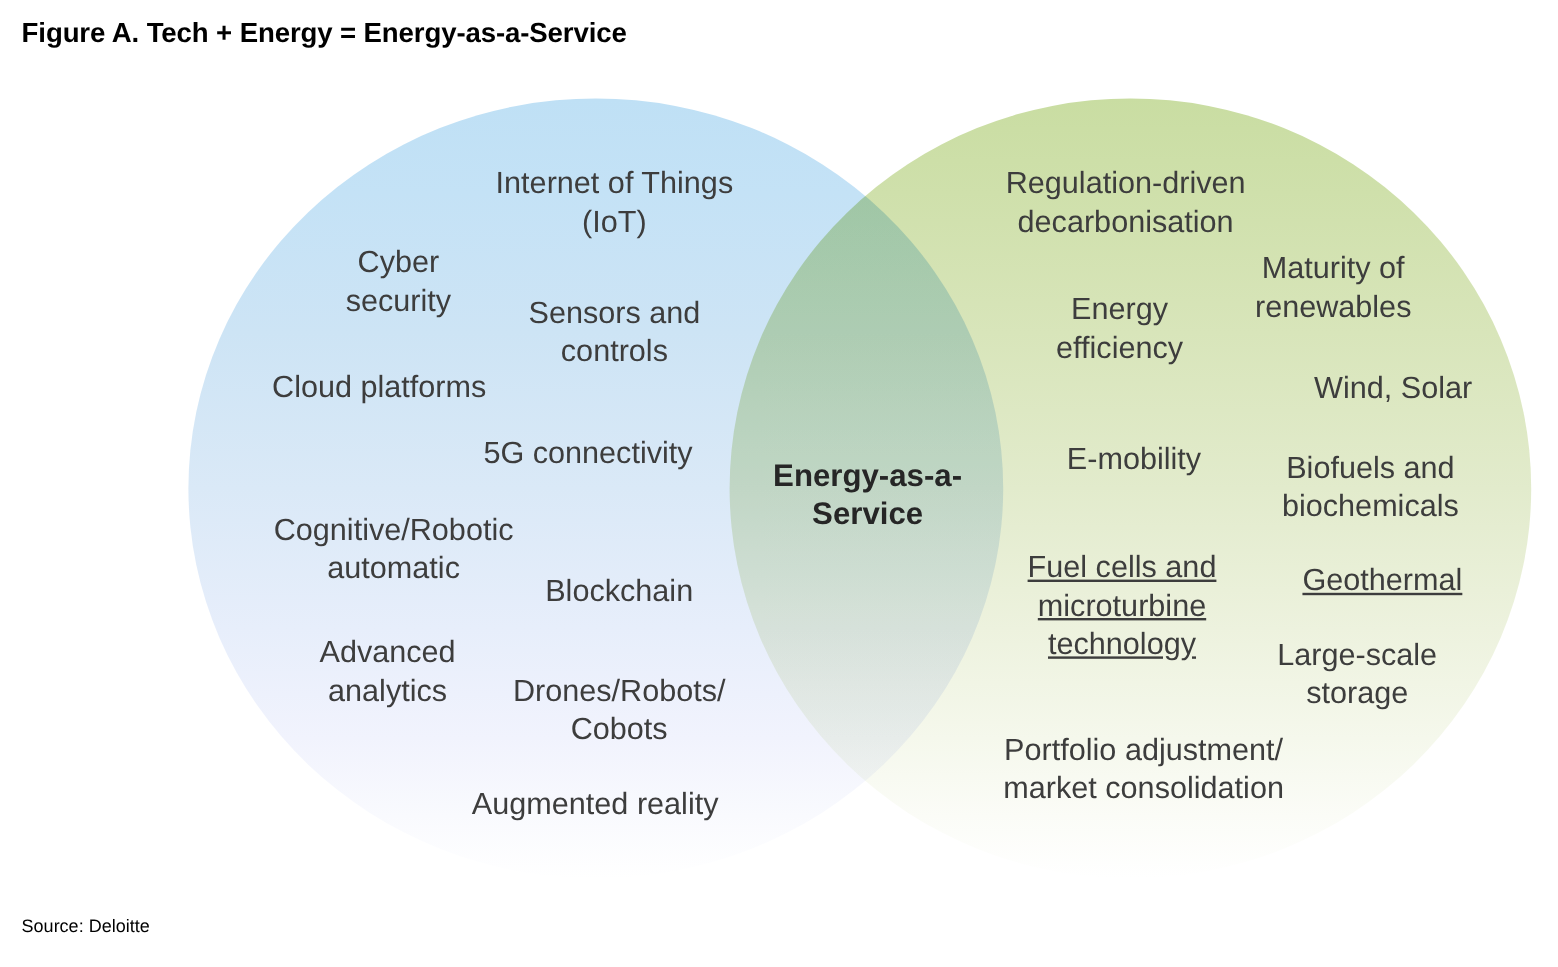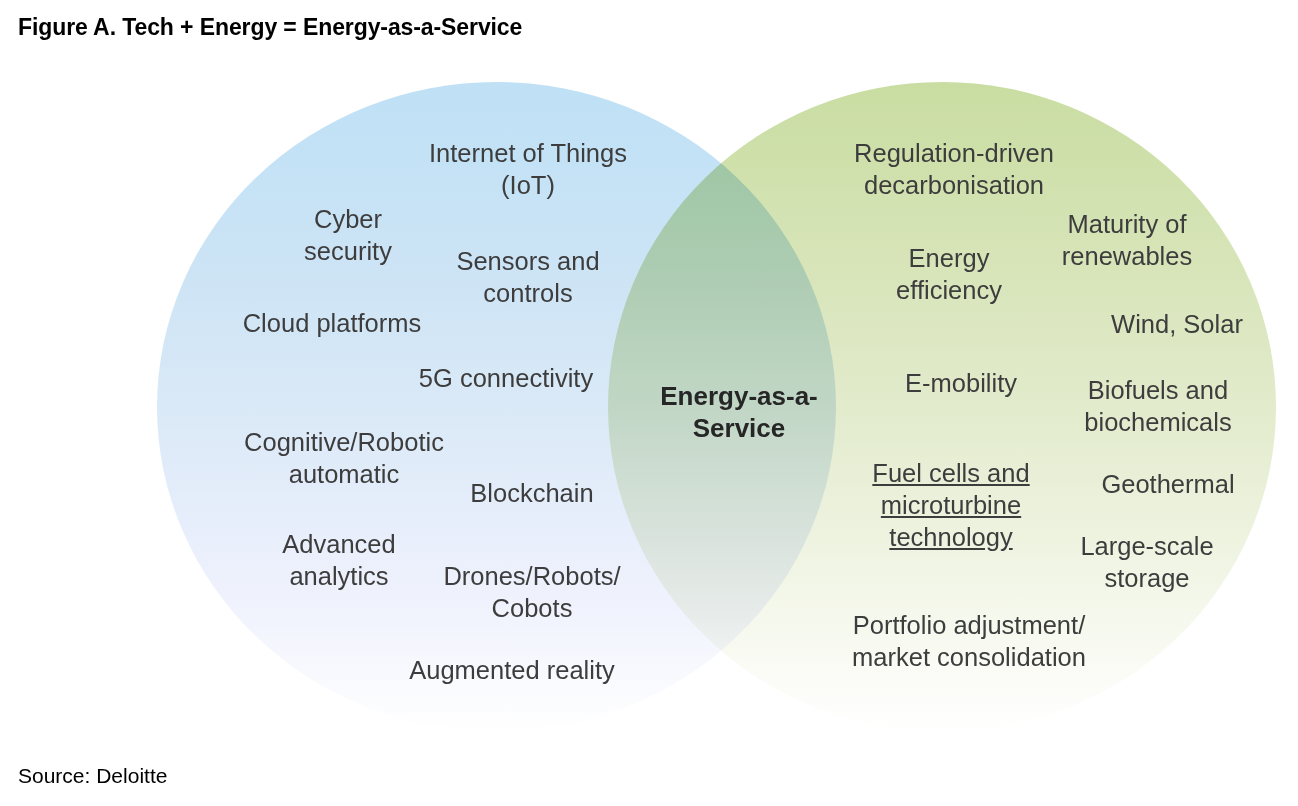--- a/index.html
+++ b/index.html
@@ -25,21 +25,21 @@
     font-weight: bold;
     color: #000000;
     letter-spacing: -0.1px;
     white-space: nowrap;
   }
 
   #source-note {
     position: absolute;
     left: 18px;
     top: 764px;
-    font-size: 21px;
+    font-size: 15px;
     font-weight: normal;
     color: #000000;
     white-space: nowrap;
   }
 
   #venn-stage {
     position: absolute;
     left: 0;
     top: 0;
     width: 1298px;
@@ -87,21 +87,21 @@
         #e2ebcc 50%,
         #edf2de 68%,
         #f5f8ec 82%,
         #fbfcf7 92%,
         #ffffff 100%);
   }
 
   
   #labels-layer {
     position: absolute;
-    left: 17px;
+    left: 1px;
     top: 0;
     width: 1176px;
     height: 806px;
   }
   .venn-label {
     position: absolute;
     text-align: center;
     font-size: 25.5px;
     line-height: 1.25;
     color: #3d3d3d;
@@ -131,21 +131,21 @@
   #lbl-ar           { left: 368px; top: 655px; width: 254px; }
 
   
   #lbl-regulation   { left: 810px; top: 138px; width: 254px; }
   #lbl-maturity     { left: 1012px; top: 209px; width: 196px; }
   #lbl-efficiency   { left: 852px; top: 243px; width: 160px; }
   #lbl-wind         { left: 1056px; top: 309px; width: 208px; }
   #lbl-emobility    { left: 854px; top: 368px; width: 180px; }
   #lbl-biofuels     { left: 1046px; top: 375px; width: 190px; }
   #lbl-fuelcells    { left: 834px; top: 458px; width: 200px; text-decoration: underline; }
-  #lbl-geothermal   { left: 1062px; top: 469px; width: 178px; }
+  #lbl-geothermal   { left: 1062px; top: 469px; width: 178px; text-decoration: underline; }
   #lbl-largescale   { left: 1040px; top: 531px; width: 180px; }
   #lbl-portfolio    { left: 802px; top: 610px; width: 300px; }
 
   
   #center-label     { left: 622px; top: 381px; width: 200px; }
 </style>
 </head>
 <body>
 
 <div id="venn-stage">

